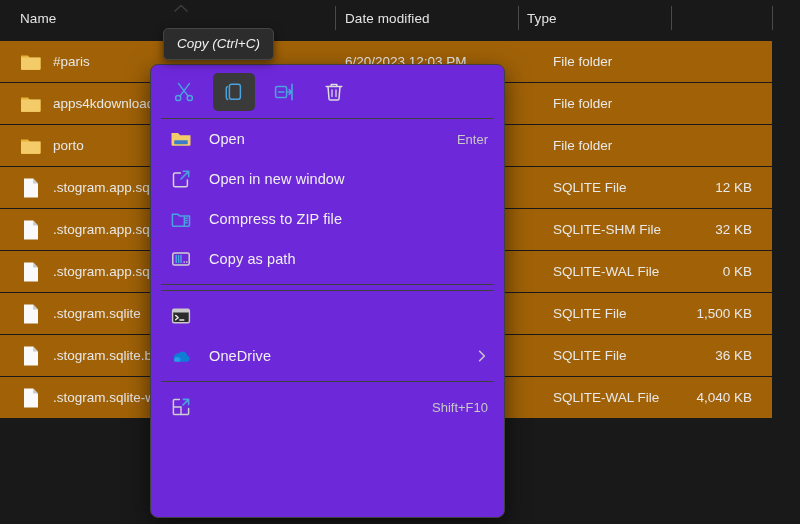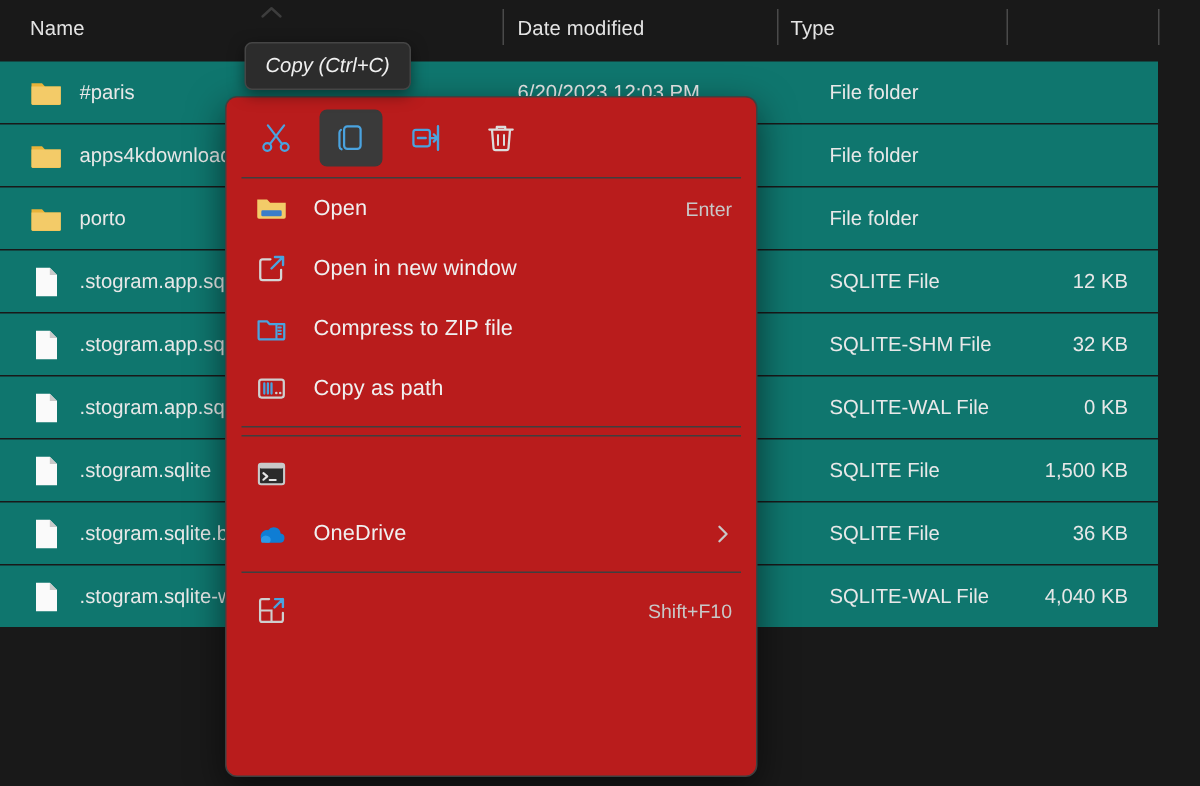--- a/index.html
+++ b/index.html
@@ -31,41 +31,41 @@
     position: absolute; left: 172px; top: 2px; width: 18px; height: 12px;
     color: #3a3a3a;
   }
   .sort-chevron svg { display: block; }
 
   
   .rows { position: absolute; left: 0; top: 41px; width: 800px; }
   .row {
     position: relative; height: 41px; width: 772px;
     margin-bottom: 1px;
-    background: #0f766e;
+    background: #a16207;
   }
   .row .cell {
     position: absolute; top: 0; height: 41px;
     display: flex; align-items: center;
     color: #e8e8e8; font-size: 13.5px; white-space: nowrap; overflow: hidden;
   }
   .cell-name { left: 20px; width: 300px; }
   .cell-date { left: 345px; width: 165px; }
   .cell-type { left: 553px; width: 140px; }
   .cell-size { left: 640px; width: 112px; justify-content: flex-end; }
 
   .fileicon { width: 22px; height: 24px; margin-right: 11px; flex: 0 0 auto; }
   .fileicon svg { display: block; }
   .name-text { overflow: hidden; text-overflow: clip; }
 
   
   .ctx-menu {
     position: absolute; left: 150px; top: 64px;
     width: 355px; height: 454px;
-    background: #b91c1c;
+    background: #6d28d9;
     border: 1px solid #404040;
     border-radius: 8px;
     box-shadow: 0 8px 24px rgba(0,0,0,0.55);
     overflow: hidden;
   }
   .ctx-toolbar {
     position: relative; height: 53px; width: 100%;
     display: flex; align-items: center; padding-left: 12px;
   }
   .tb-btn {

